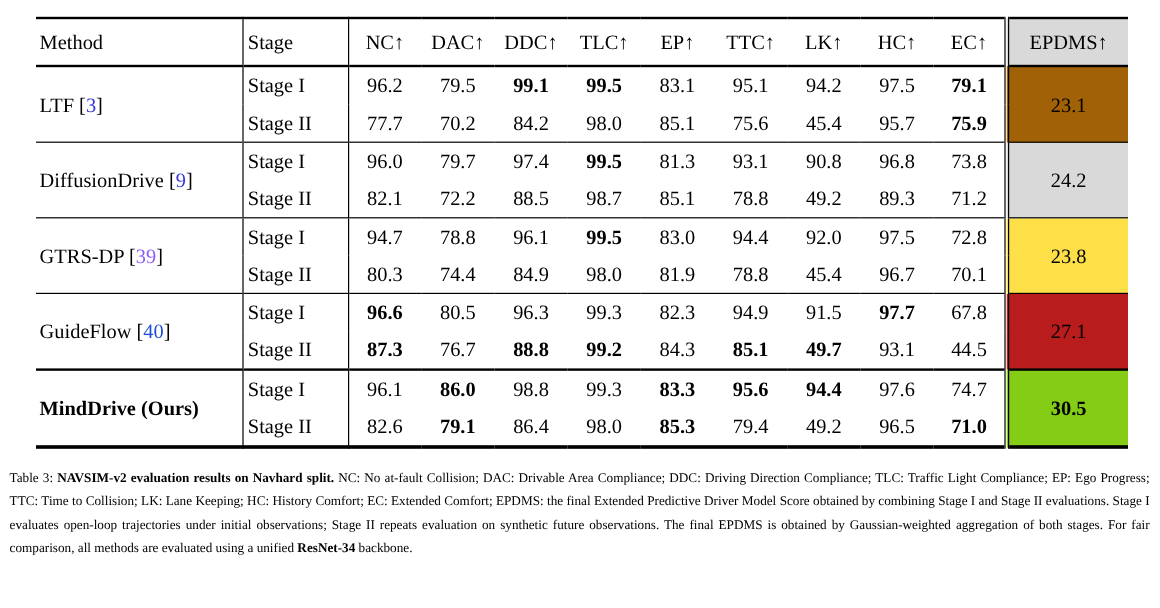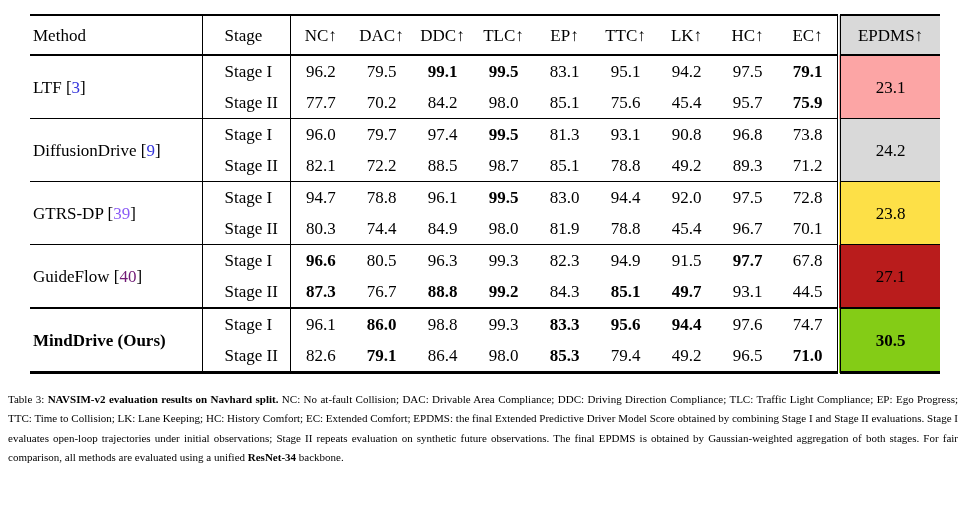--- a/index.html
+++ b/index.html
@@ -41,21 +41,21 @@
     padding: 5px 2px;
     line-height: 21px;
   }
   .col-method {
     text-align: left;
     padding-left: 3px;
     border-right: 1px solid #000;
   }
   .col-stage {
     text-align: left;
-    padding-left: 22px;
+    padding-left: 4px;
     border-right: 1px solid #000;
   }
   .col-metric { text-align: center; }
   .col-epdms {
     text-align: center;
     border-left: 4px double #000;
   }
   tbody tr.group-first td { border-top: 1px solid #000; }
   tbody tr.first-group td { border-top: none; }
   tbody tr.emph-rule td { border-top: 2px solid #000; }
@@ -112,21 +112,21 @@
           <td class="col-stage">Stage I</td>
           <td class="col-metric">96.2</td>
           <td class="col-metric">79.5</td>
           <td class="col-metric bold">99.1</td>
           <td class="col-metric bold">99.5</td>
           <td class="col-metric">83.1</td>
           <td class="col-metric">95.1</td>
           <td class="col-metric">94.2</td>
           <td class="col-metric">97.5</td>
           <td class="col-metric bold">79.1</td>
-          <td rowspan="2" class="col-epdms" style="background: #fca5a5;">23.1</td>
+          <td rowspan="2" class="col-epdms" style="background: #a16207;">23.1</td>
         </tr>
         <tr>
           <td class="col-stage">Stage II</td>
           <td class="col-metric">77.7</td>
           <td class="col-metric">70.2</td>
           <td class="col-metric">84.2</td>
           <td class="col-metric">98.0</td>
           <td class="col-metric">85.1</td>
           <td class="col-metric">75.6</td>
           <td class="col-metric">45.4</td>
@@ -179,21 +179,21 @@
           <td class="col-metric">74.4</td>
           <td class="col-metric">84.9</td>
           <td class="col-metric">98.0</td>
           <td class="col-metric">81.9</td>
           <td class="col-metric">78.8</td>
           <td class="col-metric">45.4</td>
           <td class="col-metric">96.7</td>
           <td class="col-metric">70.1</td>
         </tr>
         <tr class="group-first">
-          <td rowspan="2" class="col-method"><span>GuideFlow</span> [<span class="cite" style="color: #701a75;">40</span>]</td>
+          <td rowspan="2" class="col-method"><span>GuideFlow</span> [<span class="cite" style="color: #1d4ed8;">40</span>]</td>
           <td class="col-stage">Stage I</td>
           <td class="col-metric bold">96.6</td>
           <td class="col-metric">80.5</td>
           <td class="col-metric">96.3</td>
           <td class="col-metric">99.3</td>
           <td class="col-metric">82.3</td>
           <td class="col-metric">94.9</td>
           <td class="col-metric">91.5</td>
           <td class="col-metric bold">97.7</td>
           <td class="col-metric">67.8</td>

